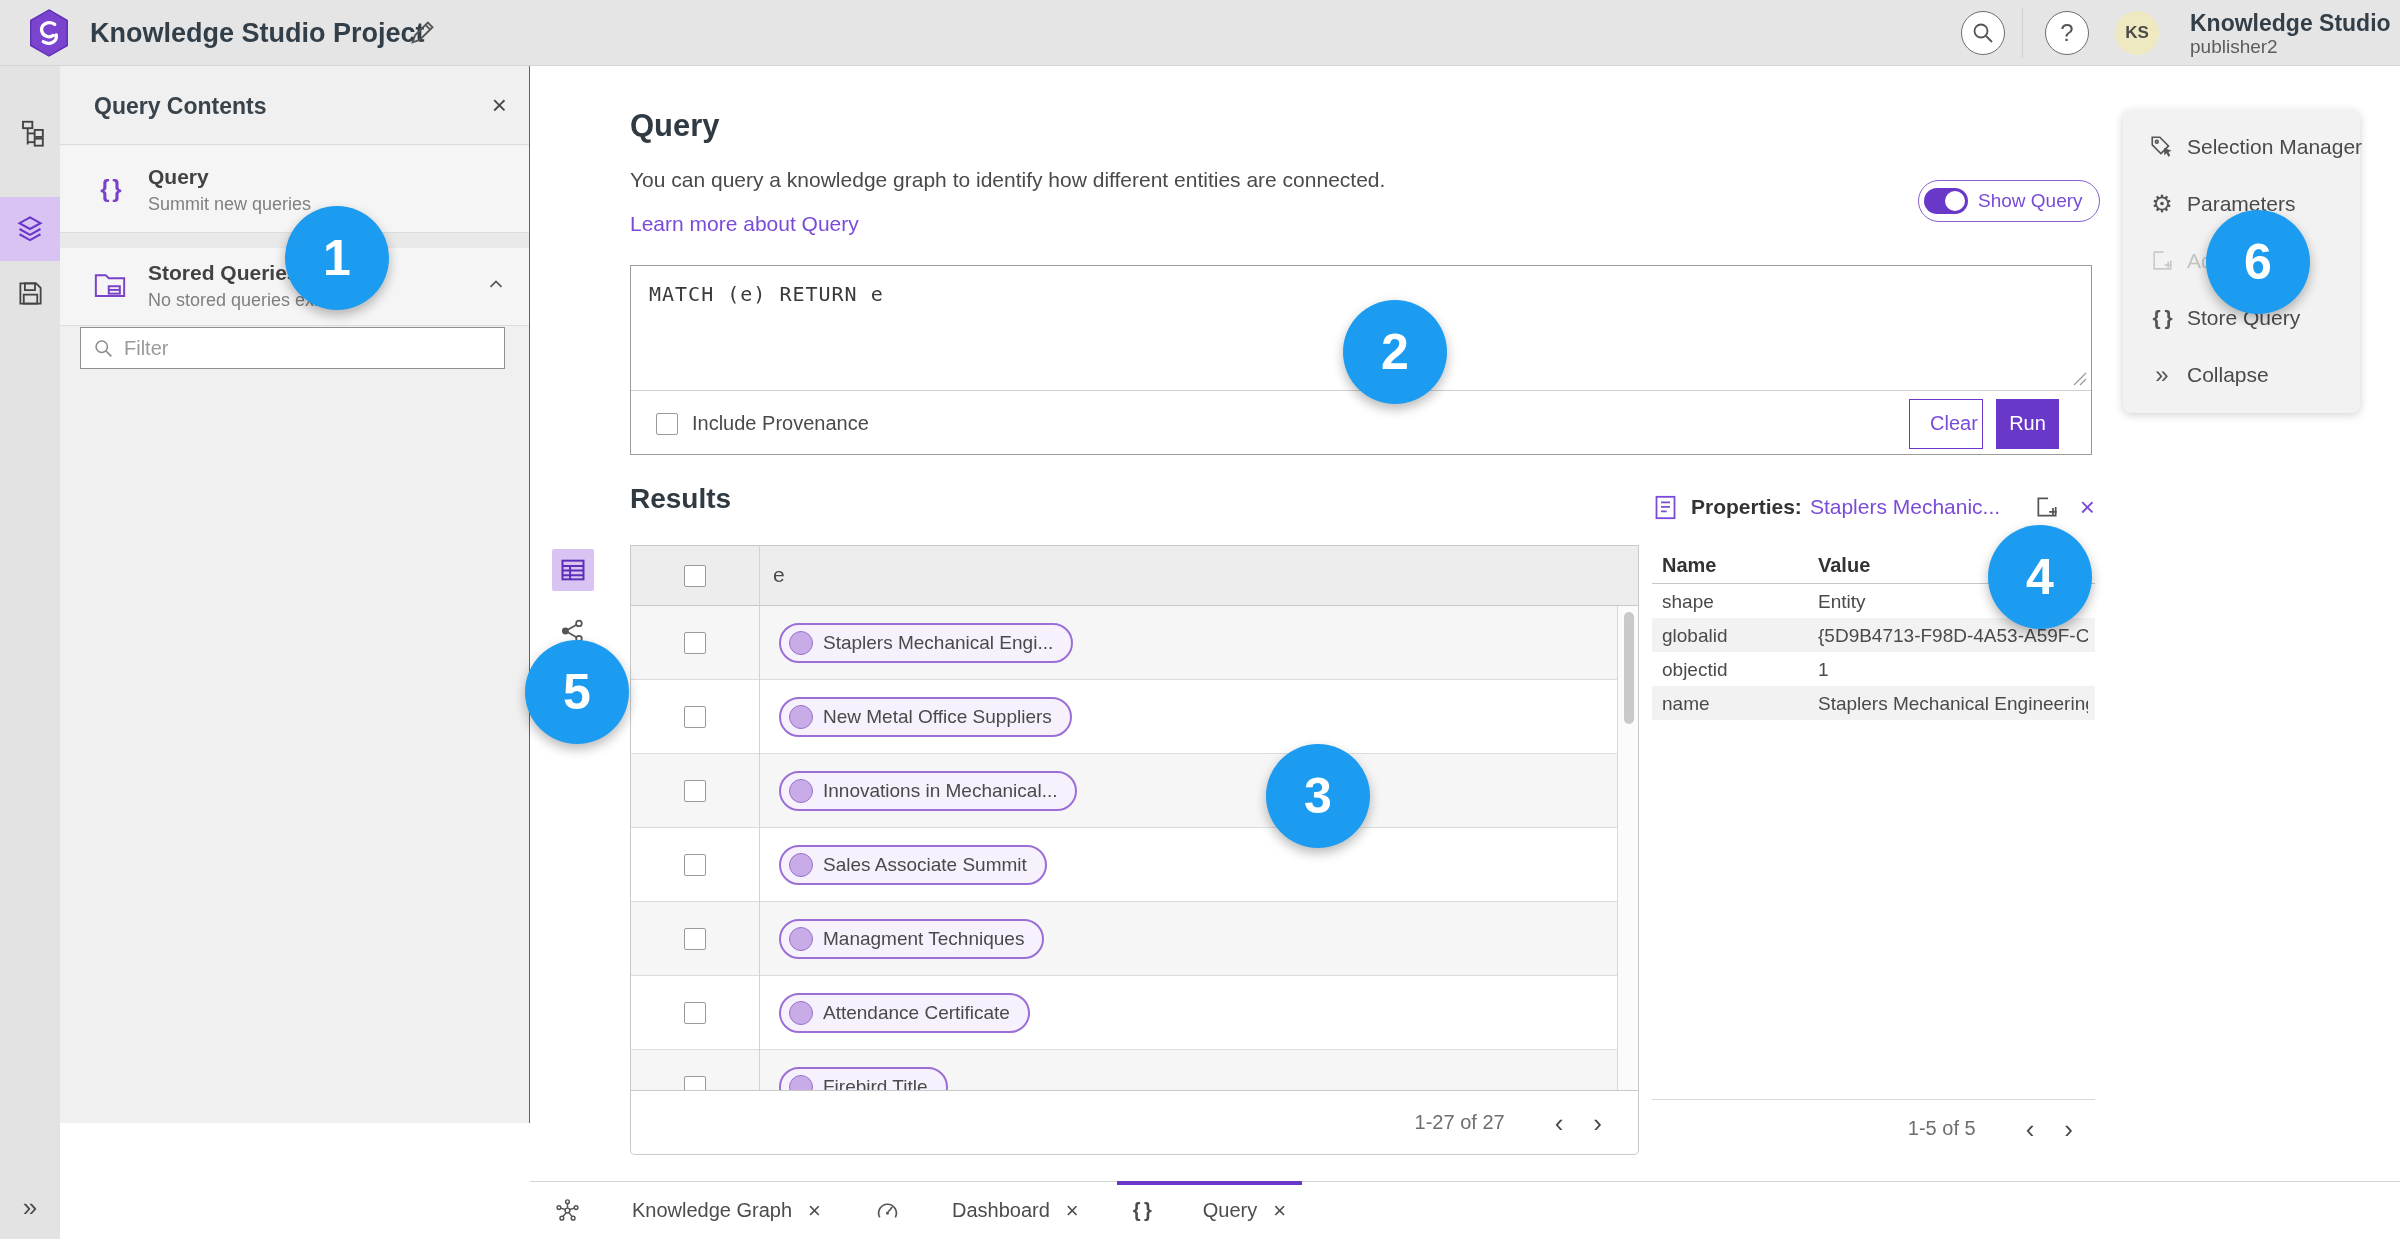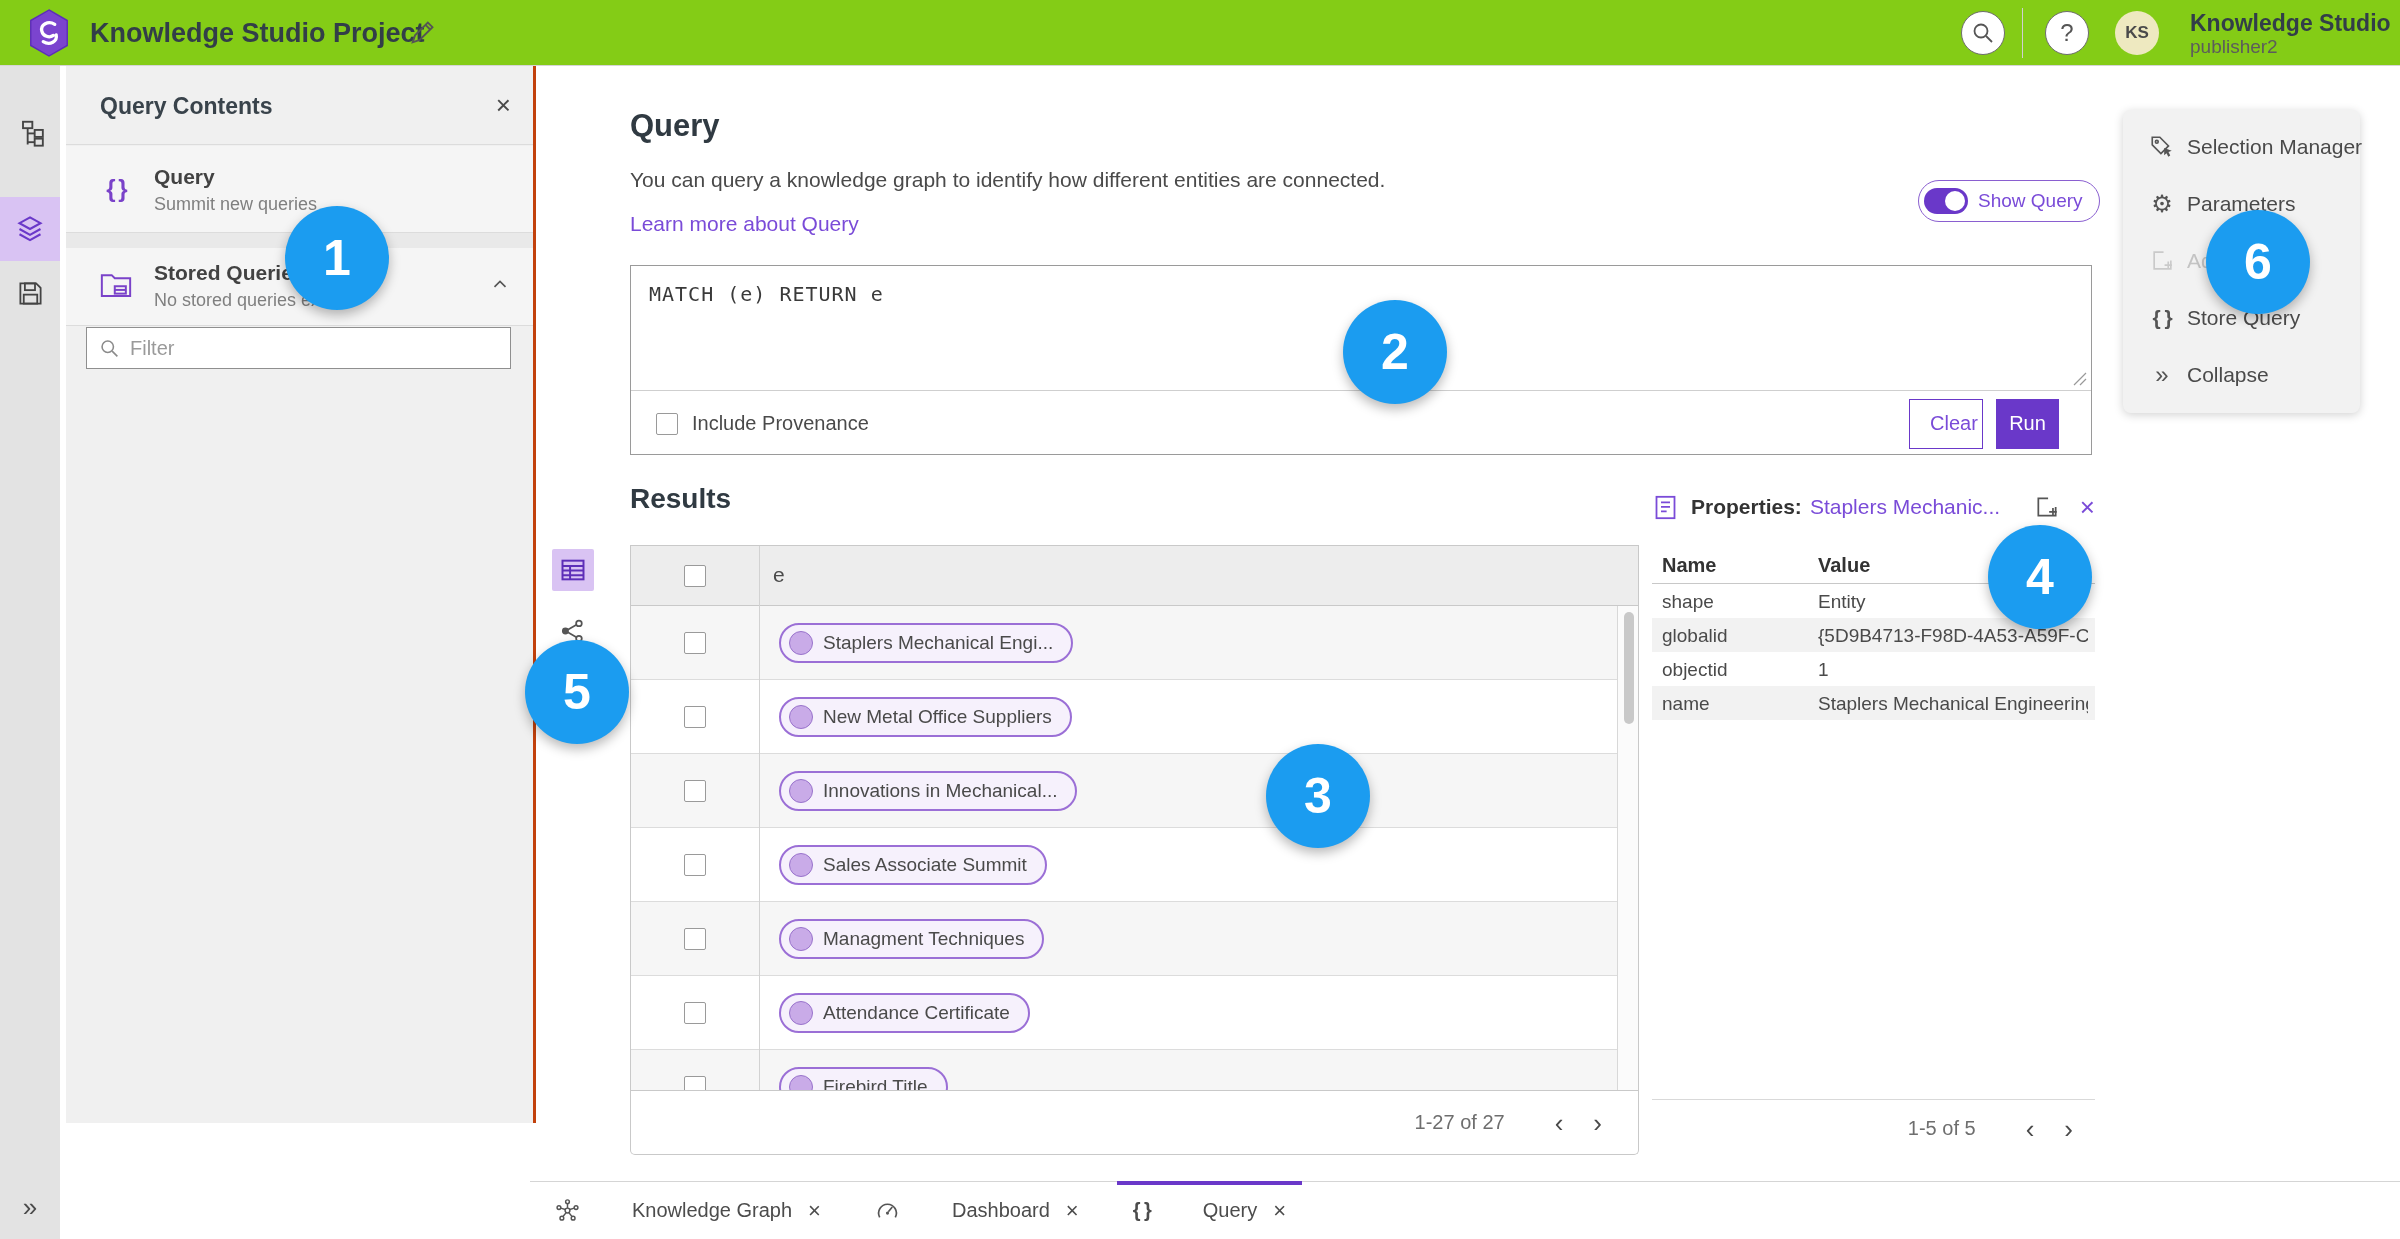--- a/index.html
+++ b/index.html
@@ -1,40 +1,40 @@
 <!DOCTYPE html>
 <html><head>
 <meta charset="utf-8">
 <style>
   * { margin:0; padding:0; box-sizing:border-box; }
   html,body { width:2400px; height:1239px; }
   body { font-family:"Liberation Sans", sans-serif; color:#4c4c4c; background:#fff; }
   #app { position:relative; width:2400px; height:1239px; overflow:hidden; background:#fff; }
 
   
-  .topbar { position:absolute; left:0; top:0; width:2400px; height:66px; background:#84cc16; border-bottom:1px solid #d5d5d5; z-index:20; }
+  .topbar { position:absolute; left:0; top:0; width:2400px; height:66px; background:#e5e5e5; border-bottom:1px solid #d5d5d5; z-index:20; }
   .logo { position:absolute; left:26px; top:9px; width:46px; height:48px; }
   .app-title { position:absolute; left:90px; top:18px; font-size:27px; font-weight:700; color:#323e48; }
   .edit-pencil { position:absolute; left:408px; top:19px; width:28px; height:28px; cursor:pointer; }
   .circle-btn { position:absolute; top:11px; width:44px; height:44px; border:1.5px solid #6e6e6e; border-radius:50%; display:flex; align-items:center; justify-content:center; background:#fff; cursor:pointer; }
   .topbar-divider { position:absolute; left:2022px; top:8px; width:1px; height:50px; background:#d0d0d0; }
   .help-glyph { font-size:24px; color:#555; }
   .avatar { position:absolute; left:2115px; top:11px; width:44px; height:44px; border-radius:50%; background:#eee9c0; display:flex; align-items:center; justify-content:center; font-size:17px; font-weight:700; color:#4a4a4a; cursor:pointer; }
   .account { position:absolute; left:2190px; top:10px; line-height:1.15; cursor:pointer; }
   .account .org { font-size:23px; font-weight:700; color:#323e48; }
   .account .user { font-size:19px; color:#5c5c5c; }
 
   
   .rail { position:absolute; left:0; top:66px; width:60px; height:1173px; background:#e3e3e3; z-index:15; }
   .rail-item { position:absolute; left:0; width:60px; height:64px; display:flex; align-items:center; justify-content:center; cursor:pointer; }
   .rail-item.selected { background:#d9c3f3; }
   .rail-expand { position:absolute; left:0; bottom:16px; width:60px; text-align:center; font-size:26px; color:#4c4c4c; cursor:pointer; }
 
   
-  .contents-panel { position:absolute; left:66px; top:66px; width:470px; height:1057px; background:#f0f0f0; border-right:3px solid #c2410c; z-index:10; }
+  .contents-panel { position:absolute; left:60px; top:66px; width:470px; height:1057px; background:#f0f0f0; border-right:1px solid #c2410c; z-index:10; }
   .cp-header { position:absolute; left:0; top:0; width:100%; height:79px; border-bottom:1px solid #dcdcdc; }
   .cp-title { position:absolute; left:34px; top:27px; font-size:23px; font-weight:700; color:#39434b; }
   .cp-close { position:absolute; right:22px; top:24px; font-size:26px; color:#4a4a4a; cursor:pointer; }
   .cp-row { position:absolute; left:0; width:100%; background:#f5f5f5; border-bottom:1px solid #dcdcdc; cursor:pointer; }
   .cp-row-icon { position:absolute; left:30px; top:50%; transform:translateY(-50%); width:40px; text-align:center; }
   .cp-row-title { position:absolute; left:88px; font-size:21px; font-weight:700; color:#424242; }
   .cp-row-sub { position:absolute; left:88px; font-size:18px; color:#7f7f7f; }
   .cp-caret { position:absolute; right:22px; top:26px; cursor:pointer; }
   .cp-gap { position:absolute; left:0; width:100%; height:15px; background:#e9e9e9; }
   .filter-wrap { position:absolute; left:20px; top:261px; width:425px; height:42px; background:#fff; border:1px solid #8f8f8f; display:flex; align-items:center; }

